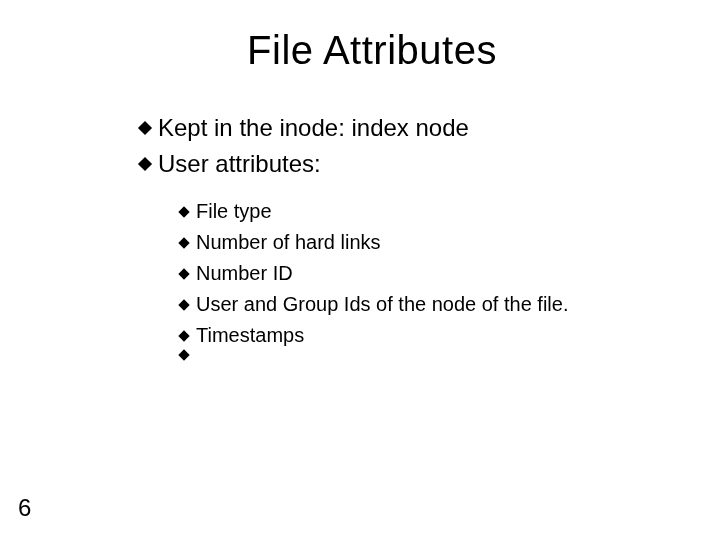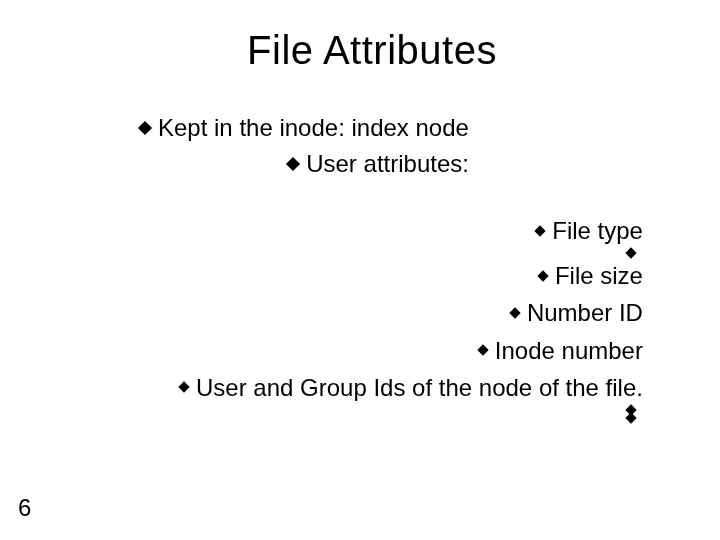--- a/index.html
+++ b/index.html
@@ -31,29 +31,28 @@
   }
   .level1 {
     position: absolute;
     top: 110px;
     left: 140px;
     font-size: 24px;
     line-height: 1.5;
   }
   .level2 {
     position: absolute;
-    top: 212px;
+    top: 196px;
     left: 180px;
-    font-size: 24px;
+    font-size: 20px;
     line-height: 1.55;
   }
   .bullet-row {
     display: flex;
     align-items: center;
-    justify-content: flex-end;
   }
   .diamond {
     display: inline-block;
     flex-shrink: 0;
     background: #000000;
     transform: rotate(45deg);
     margin-right: 8px;
   }
   .d1 {
     width: 10px;
@@ -88,39 +87,33 @@
     </div>
   </div>
 
   <div class="level2">
     <div class="bullet-row">
       <span class="diamond d2"></span>
       <span>File type</span>
     </div>
     <div class="bullet-row">
       <span class="diamond d2"></span>
-    </div>
-    <div class="bullet-row">
-      <span class="diamond d2"></span>
-      <span>File size</span>
+      <span>Number of hard links</span>
     </div>
     <div class="bullet-row">
       <span class="diamond d2"></span>
       <span>Number ID</span>
     </div>
     <div class="bullet-row">
       <span class="diamond d2"></span>
-      <span>Inode number</span>
-    </div>
-    <div class="bullet-row">
-      <span class="diamond d2"></span>
       <span>User and Group Ids of the node of the file.</span>
     </div>
     <div class="bullet-row">
       <span class="diamond d2"></span>
+      <span>Timestamps</span>
     </div>
     <div class="bullet-row">
       <span class="diamond d2"></span>
     </div>
   </div>
 
   <div class="page-number">6</div>
 
 </div>
 

